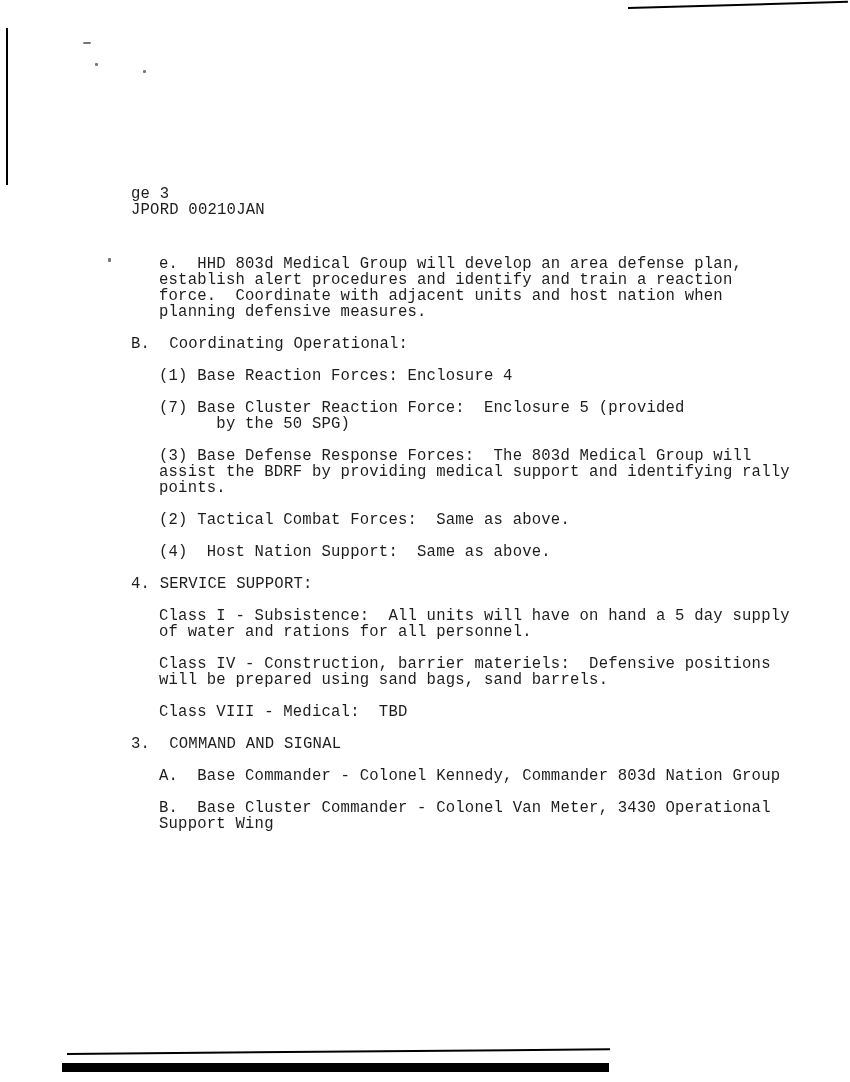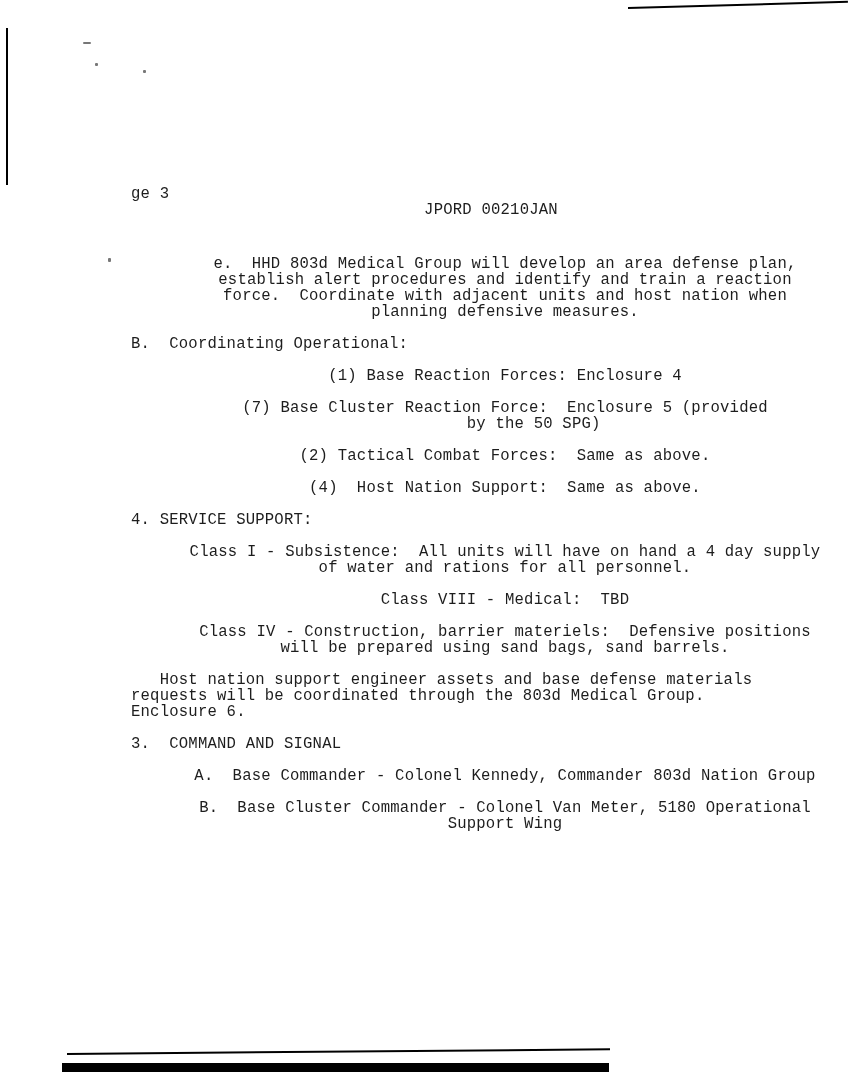--- a/index.html
+++ b/index.html
@@ -21,22 +21,22 @@
   }
   .doc pre {
     margin: 0 0 16px 0;
     font-family: inherit;
     font-size: 15.6px;
     line-height: 16px;
     white-space: pre;
     letter-spacing: 0.2px;
   }
   .doc pre.hdr { margin: 0; }
-  .doc pre.hdr-last { margin: 0 0 38px 0; text-align: center; }
-  .ind { margin-left: 28px !important; margin-bottom: 16px; text-align: center; }
+  .doc pre.hdr-last { margin: 0 0 38px 0; }
+  .ind { margin-left: 28px !important; margin-bottom: 16px; }
   
   .art { position: absolute; background: #000; }
   .speck { position: absolute; background: #4a4a4a; opacity: 0.75; border-radius: 1px; }
 </style>
 </head>
 <body>
 
 <div class="page">
 
   <div class="art" style="left:628px; top:7px; width:220px; height:2px; transform:rotate(-1.6deg); transform-origin:left center;"></div>
@@ -53,30 +53,30 @@
     <pre class="hdr-last">JPORD 00210JAN</pre>
 
     <pre class="ind">e.  HHD 803d Medical Group will develop an area defense plan,
 establish alert procedures and identify and train a reaction
 force.  Coordinate with adjacent units and host nation when
 planning defensive measures.</pre>
     <pre>B.  Coordinating Operational:</pre>
     <pre class="ind">(1) Base Reaction Forces: Enclosure 4</pre>
     <pre class="ind">(7) Base Cluster Reaction Force:  Enclosure 5 (provided
       by the 50 SPG)</pre>
+    <pre class="ind">(3) Base Defense Response Forces:  The 803d Medical Group will
+assist the BDRF by providing medical support and identifying rally
+points.</pre>
     <pre class="ind">(2) Tactical Combat Forces:  Same as above.</pre>
     <pre class="ind">(4)  Host Nation Support:  Same as above.</pre>
     <pre>4. SERVICE SUPPORT:</pre>
-    <pre class="ind">Class I - Subsistence:  All units will have on hand a 4 day supply
+    <pre class="ind">Class I - Subsistence:  All units will have on hand a 5 day supply
 of water and rations for all personnel.</pre>
-    <pre class="ind">Class VIII - Medical:  TBD</pre>
     <pre class="ind">Class IV - Construction, barrier materiels:  Defensive positions
 will be prepared using sand bags, sand barrels.</pre>
-    <pre>   Host nation support engineer assets and base defense materials
-requests will be coordinated through the 803d Medical Group.
-Enclosure 6.</pre>
+    <pre class="ind">Class VIII - Medical:  TBD</pre>
     <pre>3.  COMMAND AND SIGNAL</pre>
     <pre class="ind">A.  Base Commander - Colonel Kennedy, Commander 803d Nation Group</pre>
-    <pre class="ind">B.  Base Cluster Commander - Colonel Van Meter, 5180 Operational
+    <pre class="ind">B.  Base Cluster Commander - Colonel Van Meter, 3430 Operational
 Support Wing</pre>
   </div>
 
 </div>
 
 </body></html>

